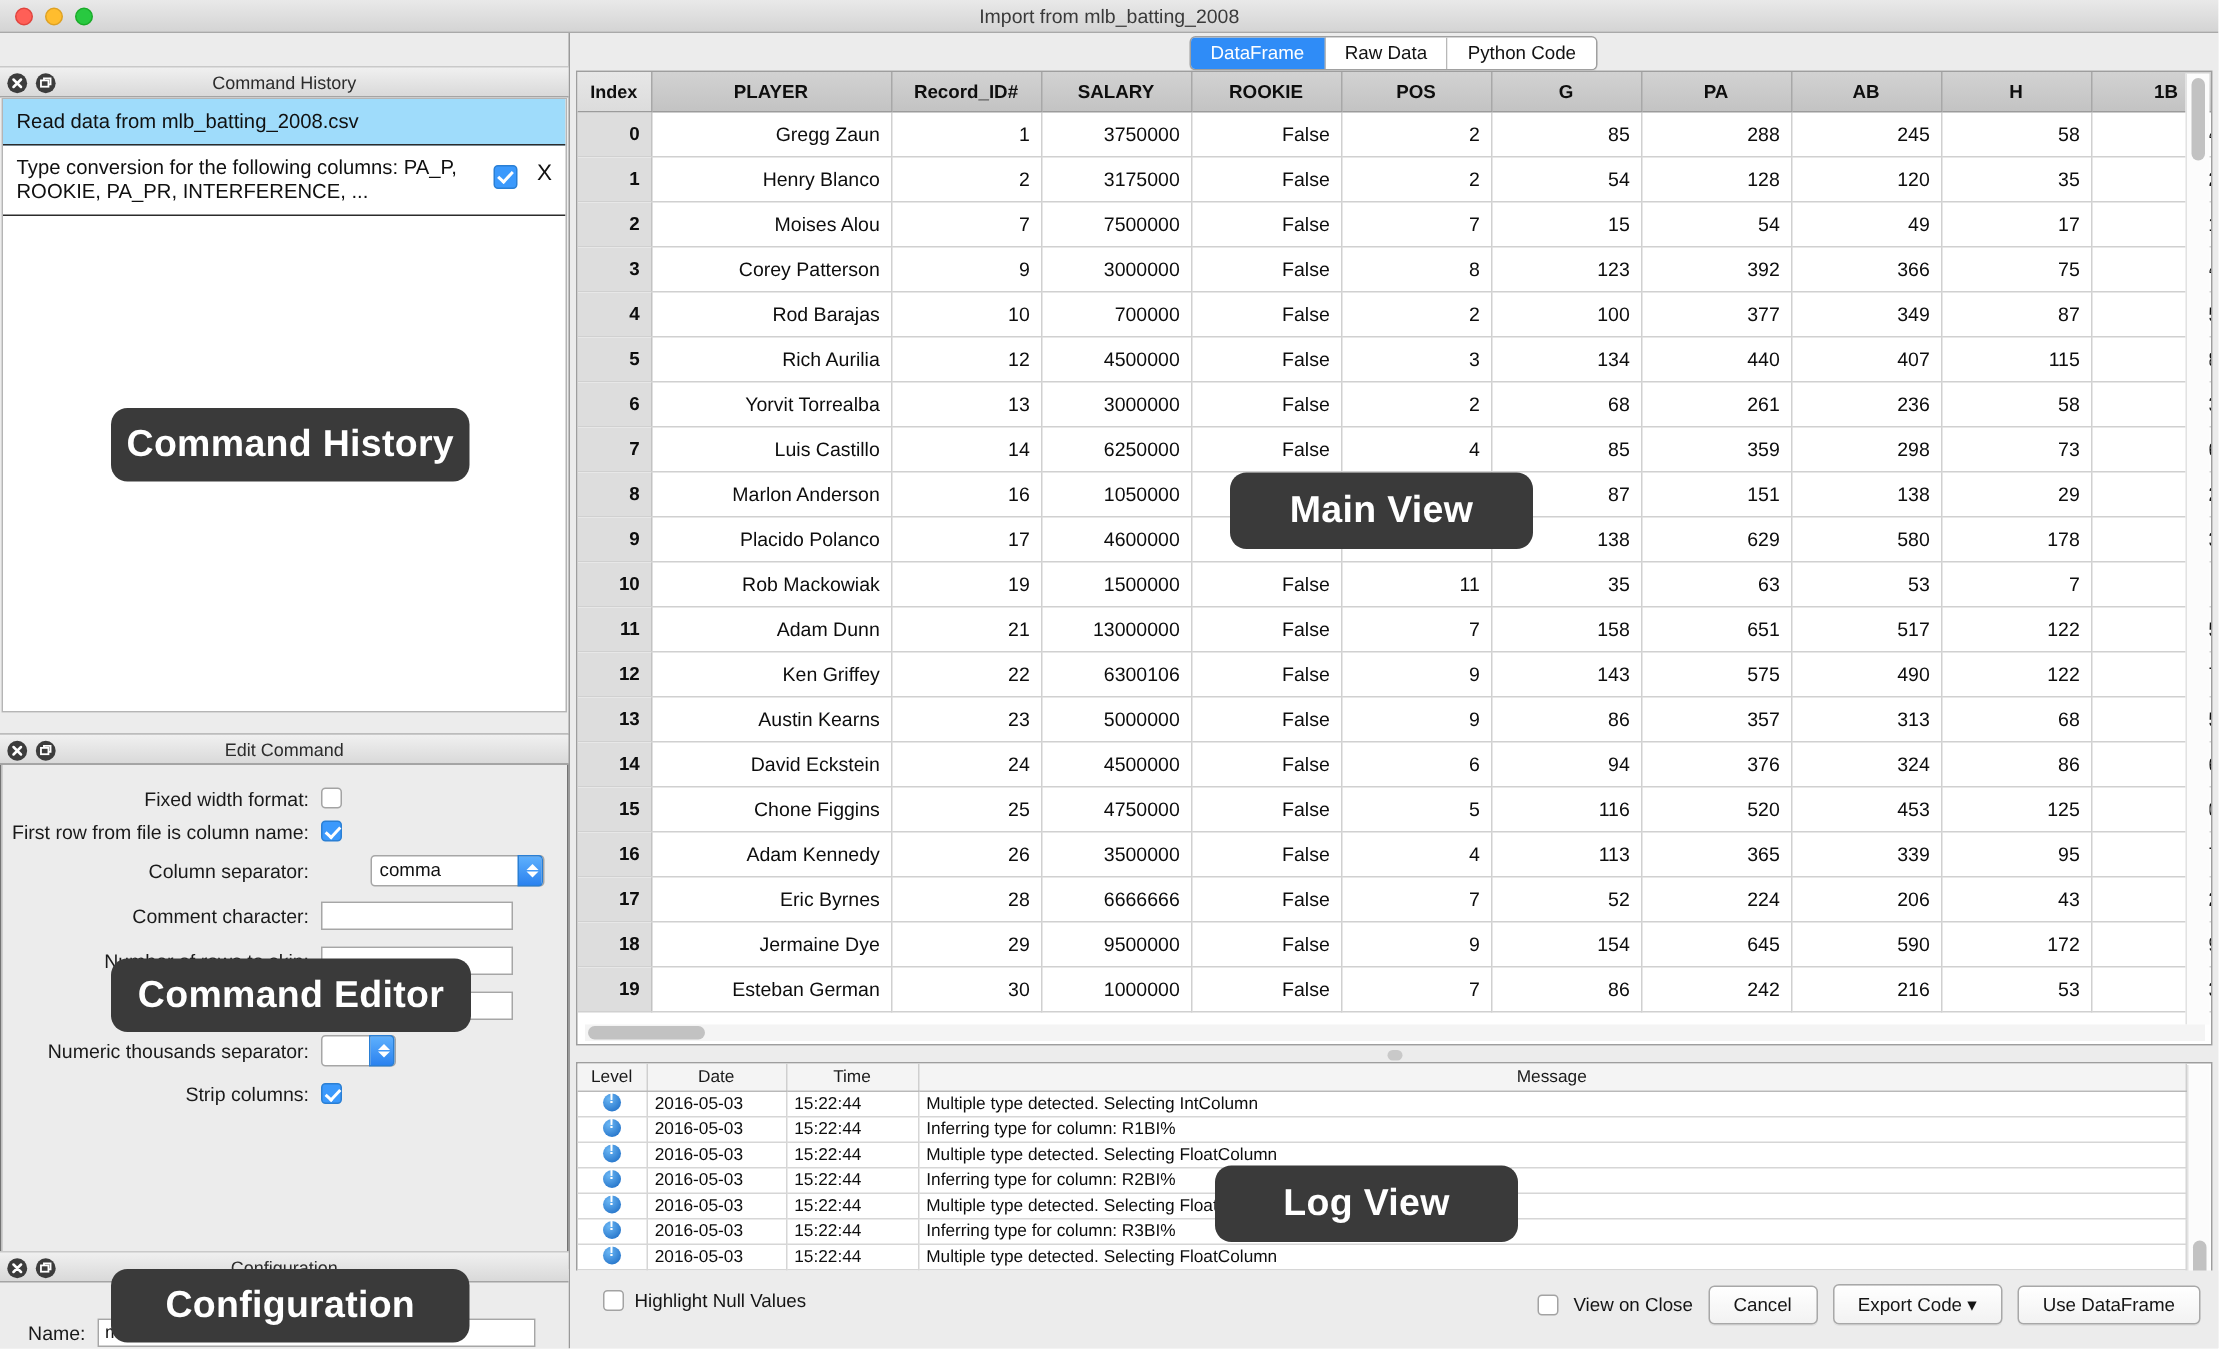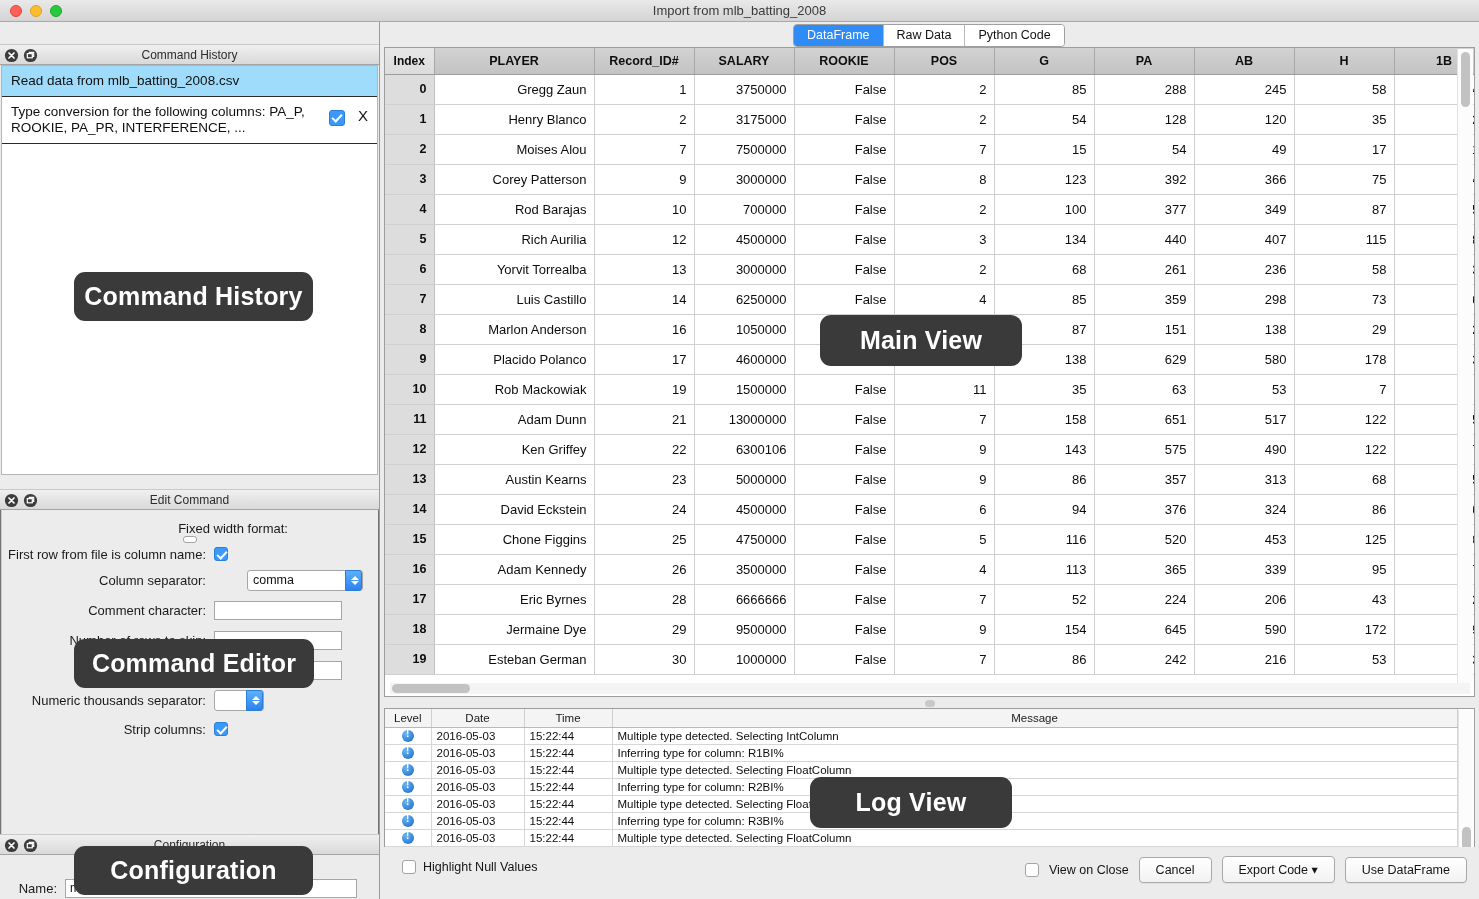--- a/index.html
+++ b/index.html
@@ -333,21 +333,21 @@
           <svg class="ph-ic" viewBox="0 0 15 15">
             <circle cx="7.5" cy="7.5" r="6.6" fill="#3c3c3c"></circle>
             <rect x="4.3" y="5.6" width="5" height="4.2" fill="none" stroke="#fff" stroke-width="1.2"></rect>
             <path d="M6.3 5.3 L6.3 4.3 L10.7 4.3 L10.7 8.3 L9.6 8.3" fill="none" stroke="#fff" stroke-width="1.2"></path>
           </svg>
         </div>
         <div class="ph-title">Edit Command</div>
       </div>
       <div class="ec-body">
 
-        <div class="form-row" style="margin-top:11px;flex-direction:column;">
+        <div class="form-row" style="margin-top:11px;">
           <span class="lbl">Fixed width format:</span>
           <span class="cb"></span>
         </div>
 
         <div class="form-row">
           <span class="lbl">First row from file is column name:</span>
           <span class="cb on"></span>
         </div>
 
 

